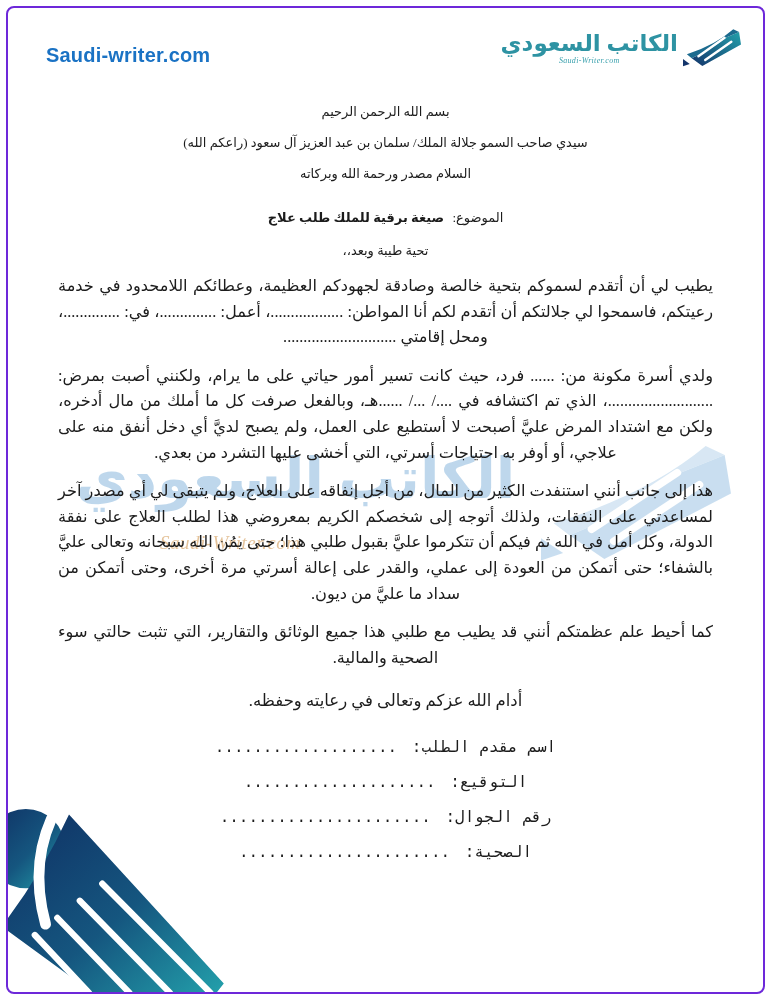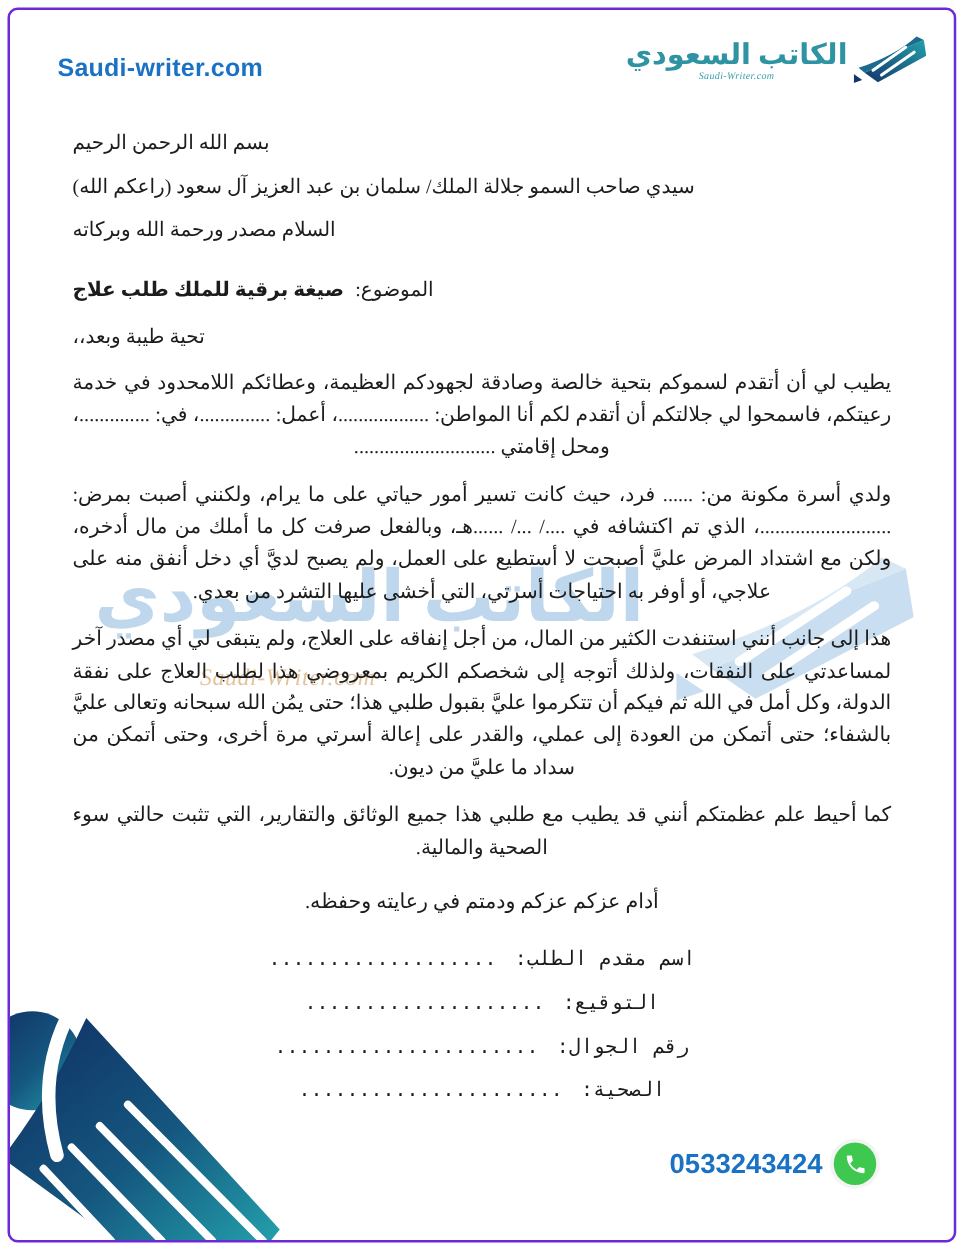--- a/index.html
+++ b/index.html
@@ -16,21 +16,21 @@
     justify-content:space-between;align-items:flex-start;z-index:4;}
   .site-url{font-family:"Liberation Sans",sans-serif;font-weight:bold;font-size:20px;
     color:#1a72c4;margin-top:16px;letter-spacing:.2px;}
   .logo{display:flex;align-items:center;gap:5px;direction:ltr;}
   .logo-text-col{text-align:center;line-height:1;}
   .logo-title{font-size:23px;font-weight:bold;color:#2e93a3;white-space:nowrap;}
   .logo-subtitle{font-size:8px;color:#39a0ad;font-style:italic;margin-top:2px;letter-spacing:.3px;}
   .logo-mark{width:58px;height:40px;}
   
   .content{position:relative;z-index:2;padding:96px 50px 0;direction:rtl;}
-  .c-line{text-align:left;font-size:16px;margin:0 0 15px;}
+  .c-line{text-align:center;font-size:13px;margin:0 0 15px;}
   .subject-line{margin-bottom:17px;margin-top:28px;}
   .subject-value{font-weight:bold;margin-right:5px;}
   .para{font-size:16.2px;line-height:1.58;text-align:justify;text-align-last:center;
     margin:13px 0 0;}
   .closing{text-align:center;font-size:16.5px;margin-top:20px;}
   .sig-block{margin-top:26px;}
   .sig-row{text-align:center;font-size:16px;margin-bottom:15px;font-family:Liberation Mono, monospace;}
   .sig-dots{margin-right:5px;letter-spacing:1px;}
   
   .watermark{position:absolute;top:438px;left:42px;right:32px;height:130px;z-index:1;
@@ -104,21 +104,21 @@
       <span>الموضوع:</span>
       <span class="subject-value">صيغة برقية للملك طلب علاج</span>
     </div>
     <div class="c-line">تحية طيبة وبعد،،</div>
 
     <p class="para">يطيب لي أن أتقدم لسموكم بتحية خالصة وصادقة لجهودكم العظيمة، وعطائكم اللامحدود في خدمة رعيتكم، فاسمحوا لي جلالتكم أن أتقدم لكم أنا المواطن: ..................، أعمل: ..............، في: ..............، ومحل إقامتي ............................</p>
     <p class="para">ولدي أسرة مكونة من: ...... فرد، حيث كانت تسير أمور حياتي على ما يرام، ولكنني أصبت بمرض: ..........................، الذي تم اكتشافه في ..../ .../ ......هـ، وبالفعل صرفت كل ما أملك من مال أدخره، ولكن مع اشتداد المرض عليَّ أصبحت لا أستطيع على العمل، ولم يصبح لديَّ أي دخل أنفق منه على علاجي، أو أوفر به احتياجات أسرتي، التي أخشى عليها التشرد من بعدي.</p>
     <p class="para">هذا إلى جانب أنني استنفدت الكثير من المال، من أجل إنفاقه على العلاج، ولم يتبقى لي أي مصدر آخر لمساعدتي على النفقات، ولذلك أتوجه إلى شخصكم الكريم بمعروضي هذا لطلب العلاج على نفقة الدولة، وكل أمل في الله ثم فيكم أن تتكرموا عليَّ بقبول طلبي هذا؛ حتى يمُن الله سبحانه وتعالى عليَّ بالشفاء؛ حتى أتمكن من العودة إلى عملي، والقدر على إعالة أسرتي مرة أخرى، وحتى أتمكن من سداد ما عليَّ من ديون.</p>
     <p class="para">كما أحيط علم عظمتكم أنني قد يطيب مع طلبي هذا جميع الوثائق والتقارير، التي تثبت حالتي سوء الصحية والمالية.</p>
 
-    <div class="closing">أدام عزكم عزكم ودمتم في رعايته وحفظه.</div>
+    <div class="closing">أدام الله عزكم وتعالى في رعايته وحفظه.</div>
 
     <div class="sig-block">
       <div class="sig-row">
         <span>اسم مقدم الطلب:</span>
         <span class="sig-dots">...................</span>
       </div>
       <div class="sig-row">
         <span>التوقيع:</span>
         <span class="sig-dots">....................</span>
       </div>
@@ -145,22 +145,14 @@
     <path d="M70 30 L242 218 L234 228 L96 228 L0 158 L0 148 Q40 95 70 30 Z" fill="url(#cg)"></path>
     <path d="M58 20 Q24 80 44 152" stroke="#fff" stroke-width="12" fill="none" stroke-linecap="round"></path>
     <g stroke="#fff" stroke-width="7" stroke-linecap="round">
       <line x1="32" y1="164" x2="92" y2="228"></line>
       <line x1="57" y1="145" x2="137" y2="228"></line>
       <line x1="82" y1="126" x2="182" y2="228"></line>
       <line x1="107" y1="107" x2="227" y2="228"></line>
     </g>
   </svg>
 
-  <div class="footer-contact">
-    <div class="phone">0533243424</div>
-    <div class="wa-badge">
-      <svg viewBox="0 0 24 24">
-        <path d="M6.6 10.8c1.4 2.8 3.8 5.1 6.6 6.6l2.2-2.2c.3-.3.7-.4 1-.2 1.1.4 2.3.6 3.6.6.6 0 1 .4 1 1V20c0 .6-.4 1-1 1C10.8 21 3 13.2 3 3.9 3 3.4 3.4 3 4 3h3.5c.6 0 1 .4 1 1 0 1.2.2 2.4.6 3.6.1.3 0 .7-.2 1l-2.3 2.2z"></path>
-      </svg>
-    </div>
-  </div>
 
 </div>
 
 </body></html>

